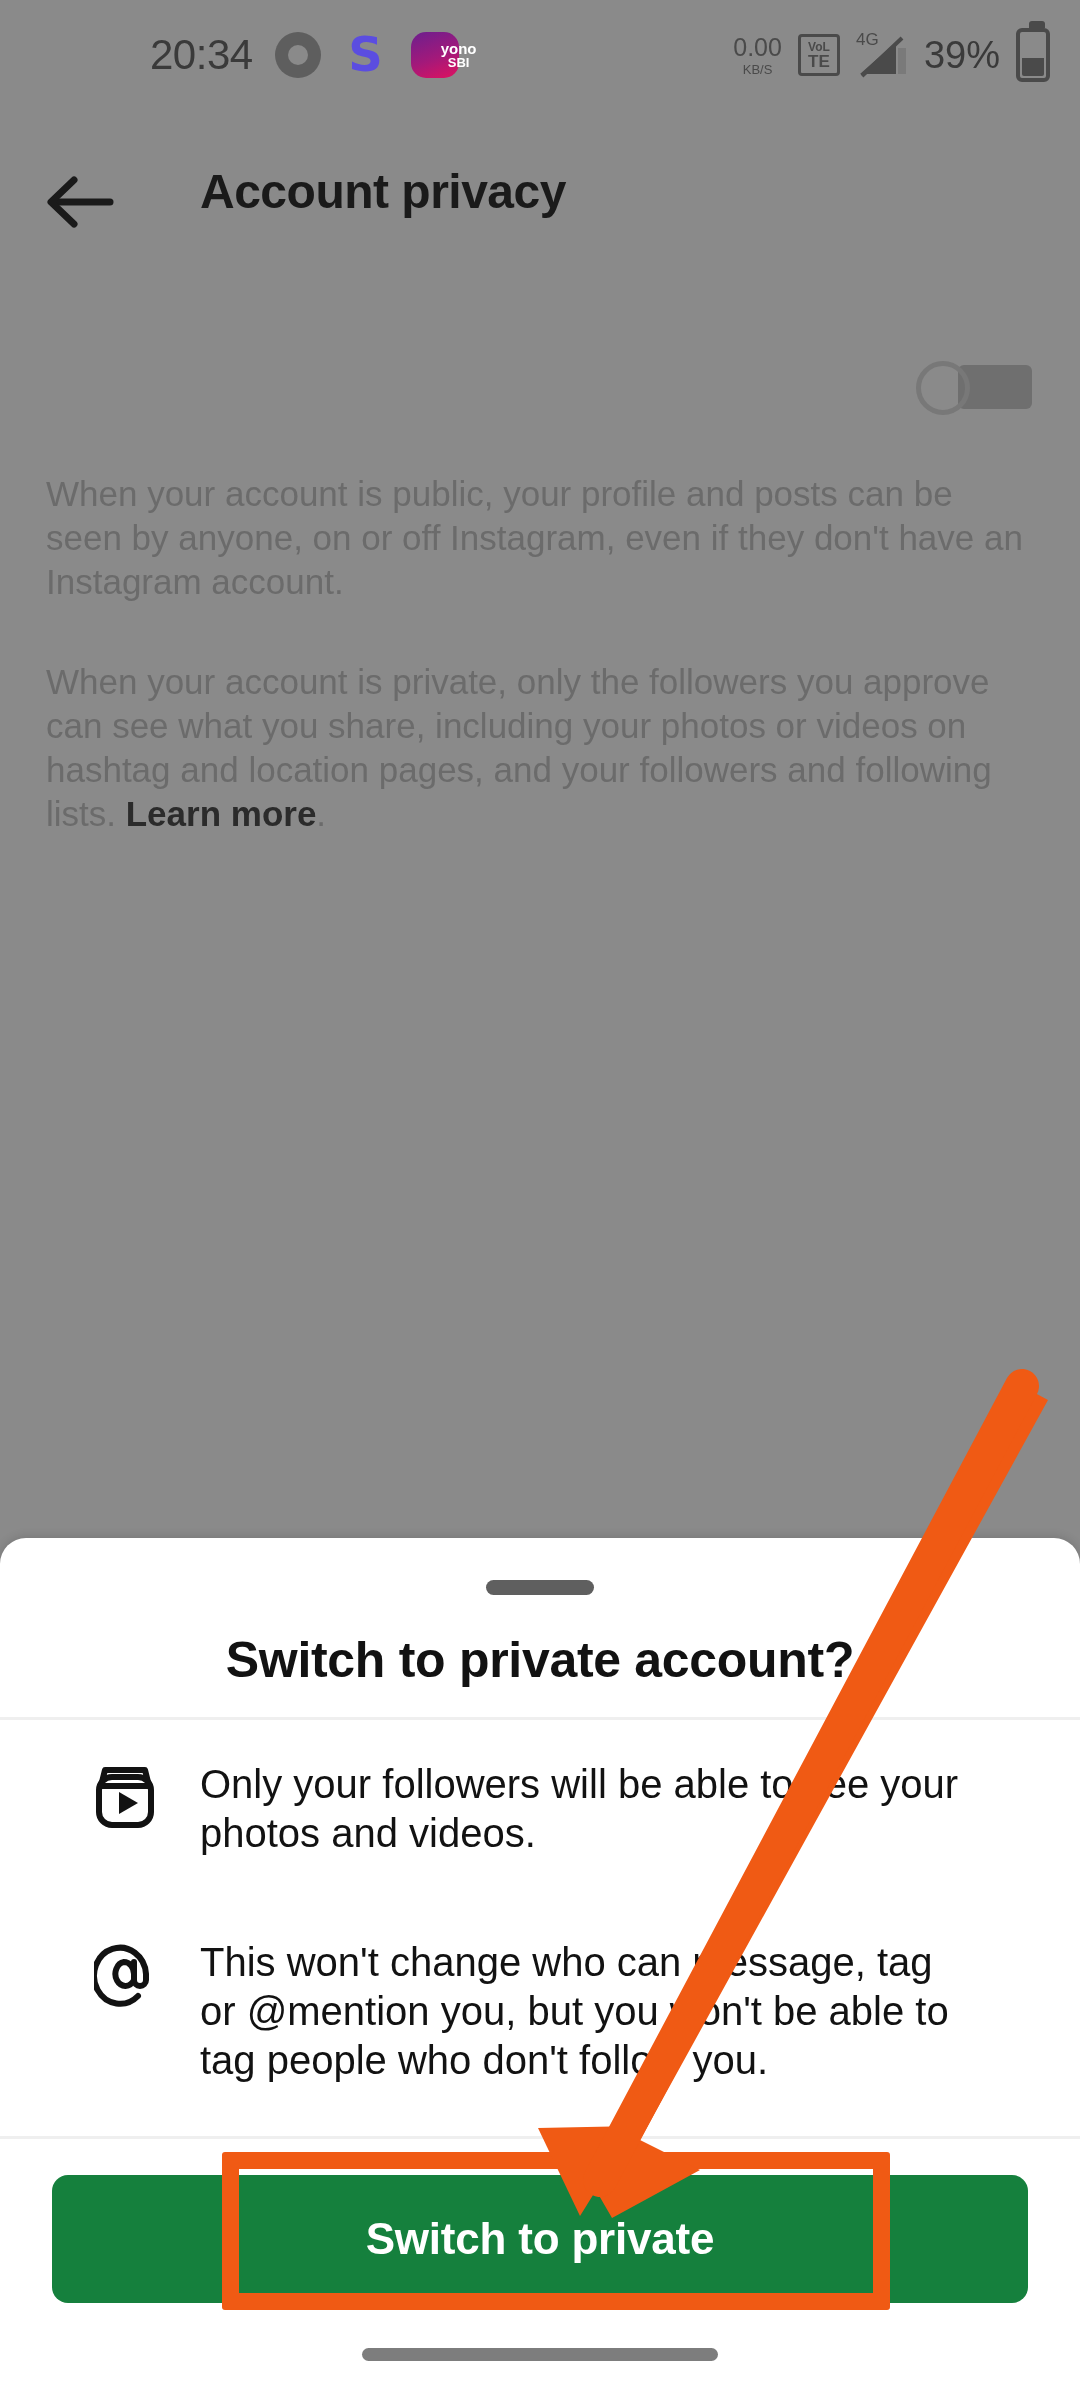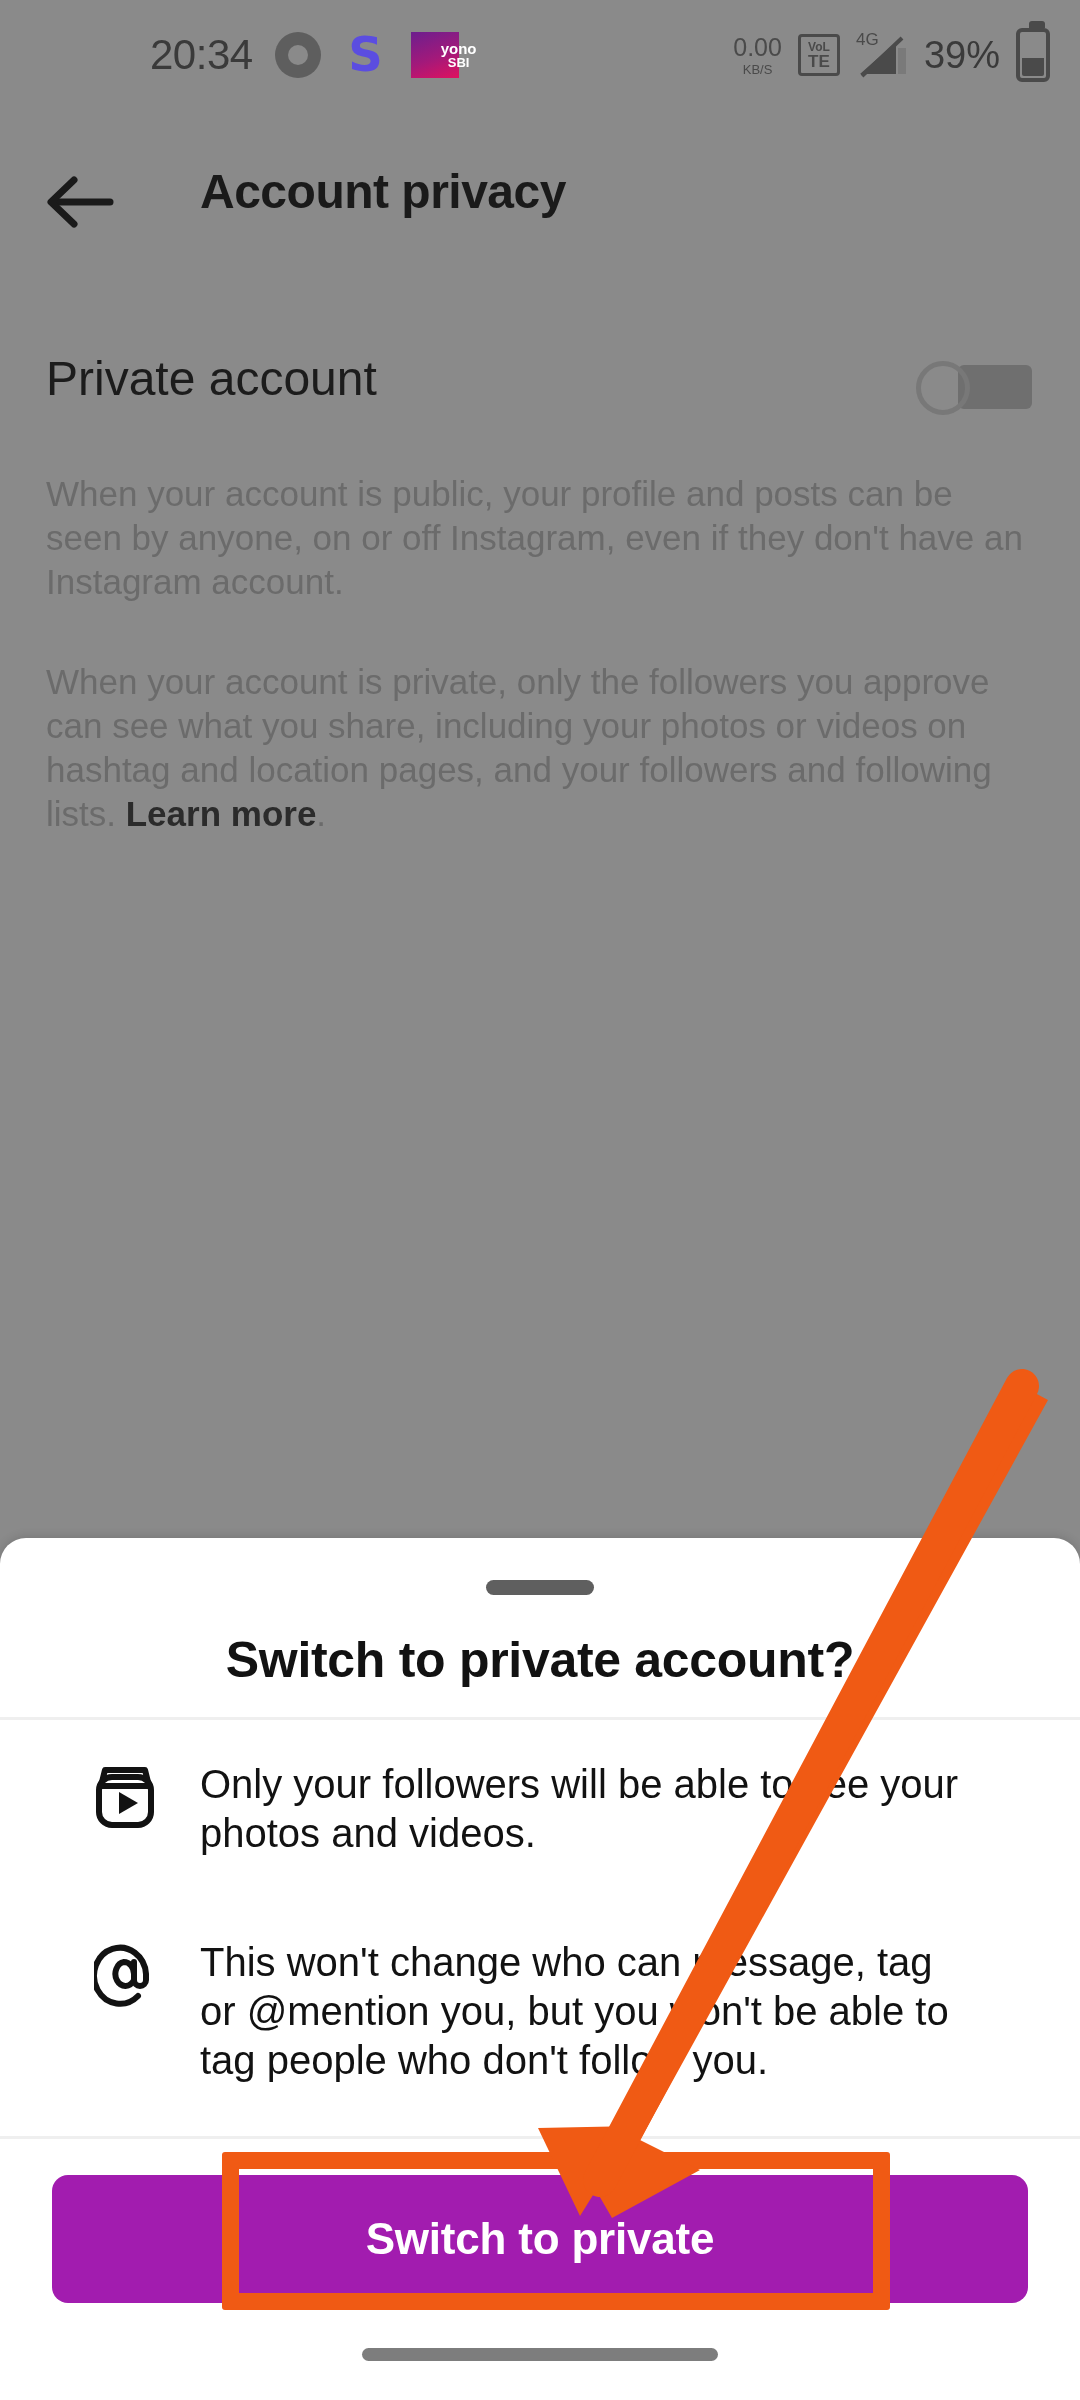--- a/index.html
+++ b/index.html
@@ -69,21 +69,21 @@
     content:""; position:absolute; left:13px; top:13px; width:20px;height:20px;
     border-radius:50%; background:#8a8a8a;
   }
   .ic-s{
     background:transparent; color:#5b4de0; font-size:48px; font-weight:900;
     line-height:44px; text-align:center; font-family:"DejaVu Sans", sans-serif;
   }
   .ic-yono{
     background:linear-gradient(160deg,#6c1f8e 0%,#a3197a 55%,#e0115f 100%);
     display:flex;flex-direction:column;align-items:center;justify-content:center;
-    color:#fff; line-height:1; border-radius:0;padding-left:48px;
+    color:#fff; line-height:1; border-radius:15px;padding-left:48px;
   }
   .ic-yono .y1{ font-size:15px; font-weight:bold;}
   .ic-yono .y2{ font-size:13px; font-weight:bold;}
 
   
   #app-header{ position:absolute; left:0; top:140px; width:1080px; height:120px;}
   #back-arrow{
     position:absolute; left:40px; top:22px; width:80px;height:80px;
     display:flex;align-items:center;justify-content:center;
   }
@@ -153,21 +153,21 @@
     display:flex; align-items:flex-start; justify-content:flex-start; padding-top:4px;
   }
   .item-text{
     font-size:40px; line-height:49px; color:#121212; width:760px;
   }
 
   
   #switch-private-button{
     position:absolute; left:52px; top:2175px;
     width:976px; height:128px;
-    background:#a21caf; border:none; border-radius:16px;
+    background:#15803d; border:none; border-radius:16px;
     color:#ffffff; font-size:44px; font-weight:bold;
     font-family:"Liberation Sans", sans-serif;
     display:flex; align-items:center; justify-content:center;
     letter-spacing:-0.2px;
   }
 
   
   #gesture-bar{
     position:absolute; left:50%; transform:translateX(-50%); top:2348px;
     width:356px; height:13px; background:#7d7d7d; border-radius:8px;
@@ -231,21 +231,20 @@
       <div id="back-arrow">
         <svg width="72" height="56" viewBox="0 0 72 56" aria-hidden="true">
           <line x1="8" y1="28" x2="66" y2="28" stroke="#1a1a1a" stroke-width="7" stroke-linecap="round"></line>
           <polyline points="30,6 7,28 30,50" fill="none" stroke="#1a1a1a" stroke-width="7" stroke-linecap="round" stroke-linejoin="round"></polyline>
         </svg>
       </div>
       <div id="page-title">Account privacy</div>
     </div>
 
     <div id="private-row">
-      <div id="private-label">Private account</div>
       <div id="toggle-switch">
         <span class="tog-track"></span>
         <span class="tog-knob"></span>
       </div>
     </div>
 
     <p class="body-para" id="para-1">When your account is public, your profile and posts can be seen by anyone, on or off Instagram, even if they don't have an Instagram account.</p>
 
     <p class="body-para" id="para-2"><span>When your account is private, only the followers you approve can see what you share, including your photos or videos on hashtag and location pages, and your followers and following lists.</span> <span class="learn-more">Learn more</span><span>.</span></p>
 

